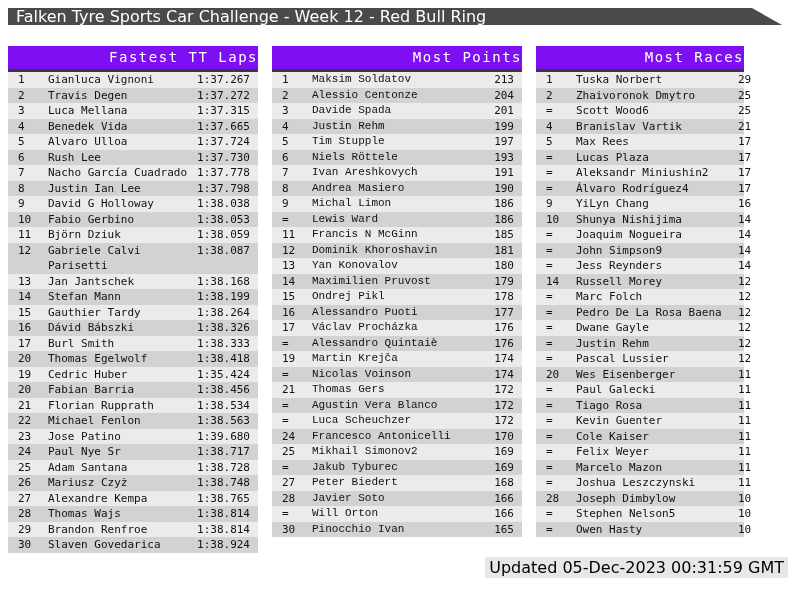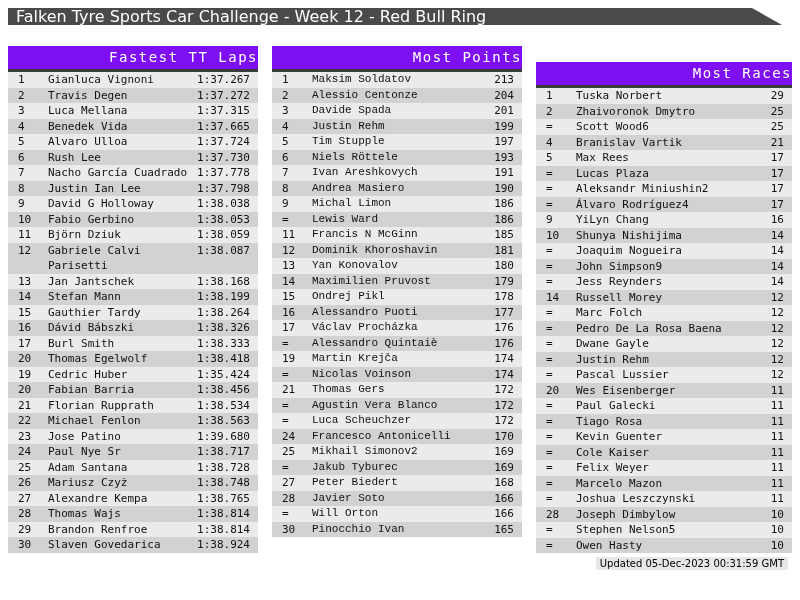--- a/index.html
+++ b/index.html
@@ -32,21 +32,21 @@
     font-family:"DejaVu Sans","Liberation Sans",sans-serif;
     font-size:16px;
     padding-left:8px;
     white-space:nowrap;
   }
   .boards{
     position:absolute;left:8px;top:46px;
     display:flex;gap:14px;
   }
   .board{width:250px;}
-  .board:nth-child(3){width:256px;margin-top:16px;}
+  .board:nth-child(3){width:208px;}
   .board-header{
     background:var(--accent);
     border-bottom:3px solid var(--header-border);
     color:#ffffff;
     text-align:right;
     font-size:14px;
     letter-spacing:1.5px;
     padding:3px 0 4px 0;
   }
   .board-body{width:100%;}
@@ -61,21 +61,21 @@
   .rank-cell{flex:none;width:30px;}
   .name-cell{flex:none;width:146px;}
   .board:nth-child(2) .name-cell{width:150px;font-family:Liberation Mono, monospace;}
   .board:nth-child(3) .name-cell{width:162px;}
   .value-cell{flex:1;text-align:right;white-space:nowrap;}
   .updated-chip{
     position:absolute;
     right:12px;top:557px;
     background:var(--chip-bg);
     font-family:"DejaVu Sans","Liberation Sans",sans-serif;
-    font-size:10px;
+    font-size:16px;
     padding:1px 4px;
     color:#000000;
   }
 </style>
 </head>
 <body>
 
 <div class="title-bar">
   <span class="page-title">Falken Tyre Sports Car Challenge - Week 12 - Red Bull Ring</span>
 </div>

